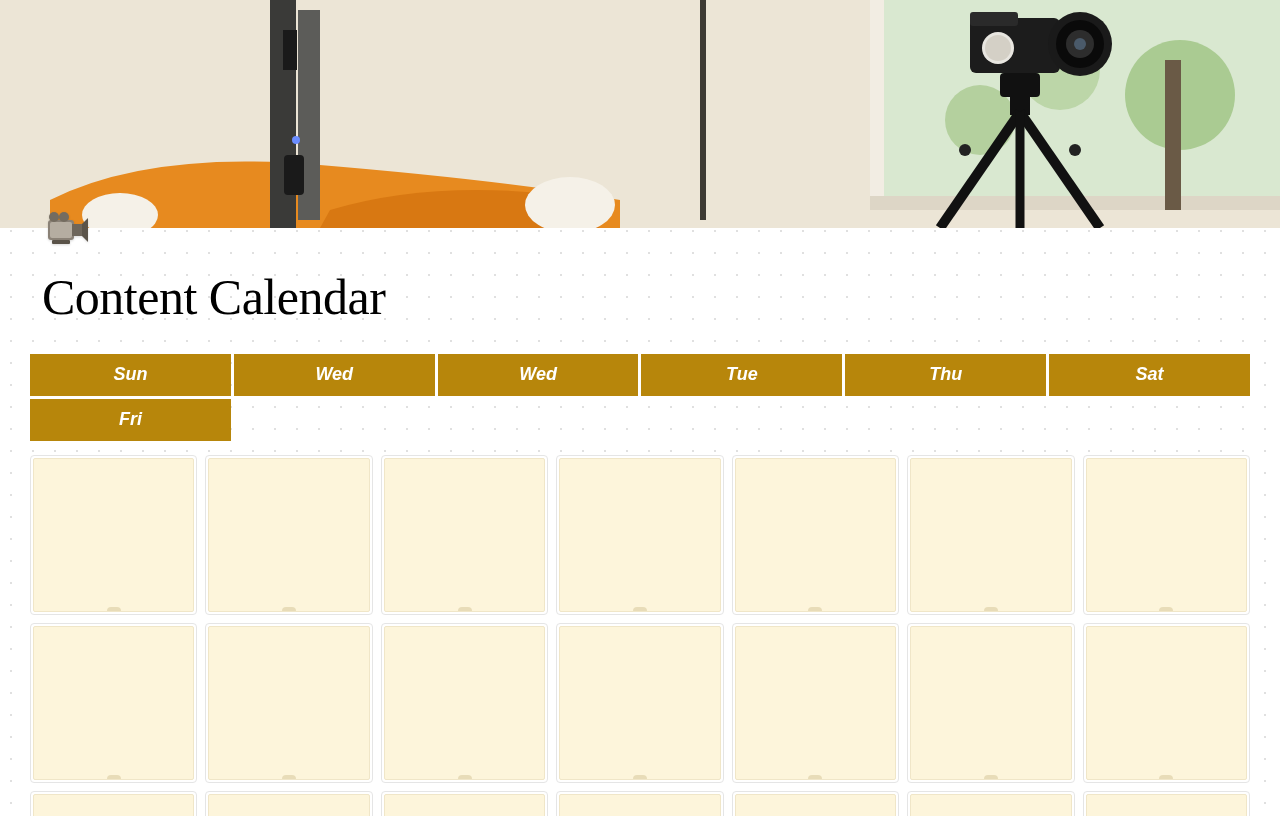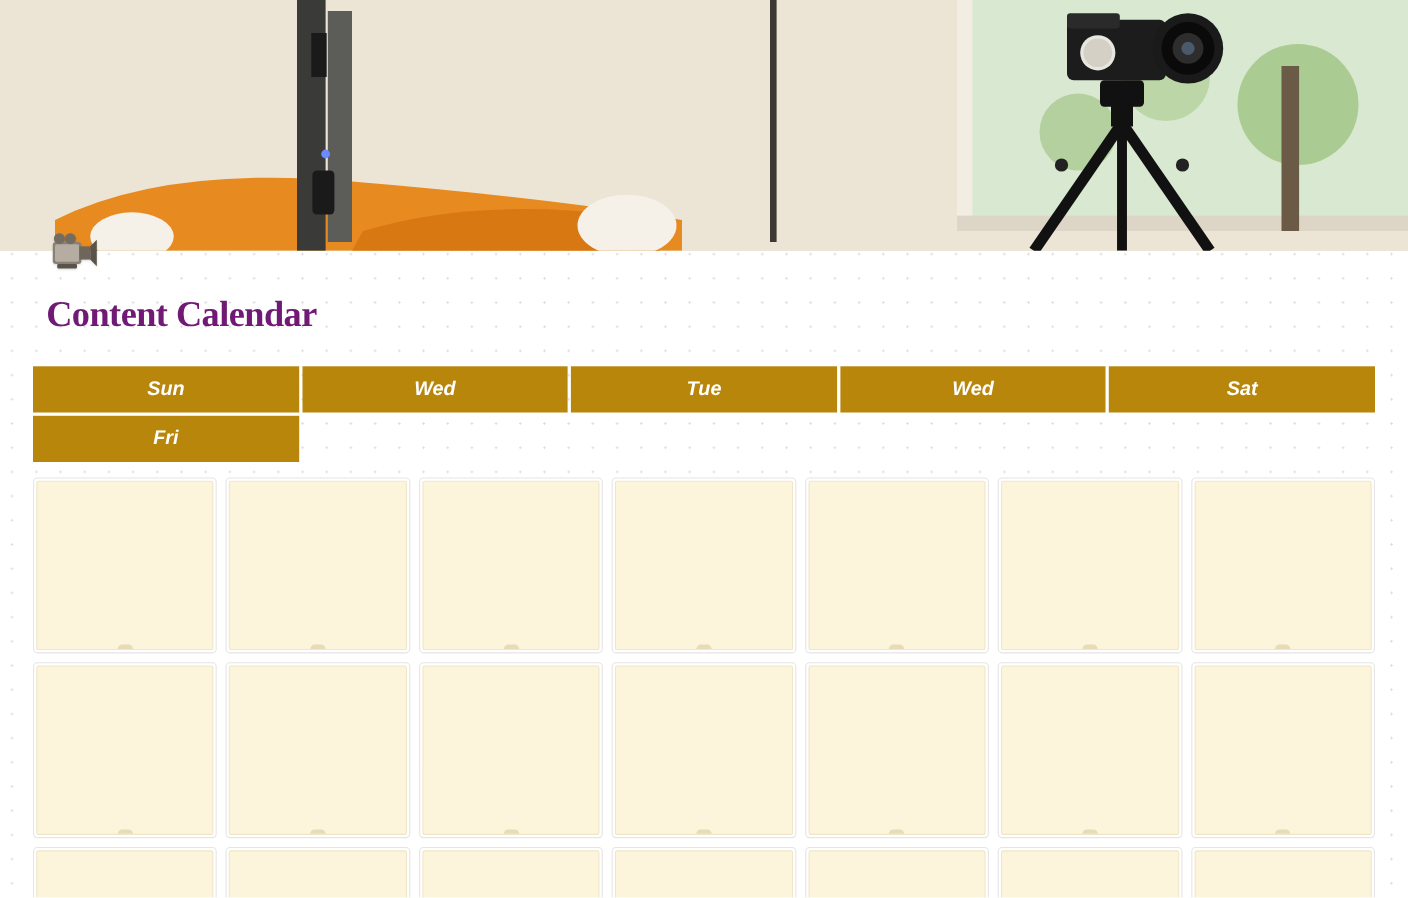--- a/index.html
+++ b/index.html
@@ -32,34 +32,34 @@
     top: 204px;
     width: 48px;
     height: 48px;
     z-index: 3;
     filter: drop-shadow(0 1px 1px rgba(0,0,0,0.15));
   }
   .title {
     position: relative;
     z-index: 2;
     font-family: Georgia, "Times New Roman", serif;
-    font-weight: 700;
-    font-size: 33px;
-    color: #701a75;
+    font-weight: 400;
+    font-size: 50px;
+    color: #000000;
     margin: 40px 0 0 42px;
     letter-spacing: -0.5px;
   }
   .calendar {
     position: relative;
     z-index: 2;
     margin: 28px 30px 0 30px;
   }
   .header-row {
     display: grid;
-    grid-template-columns: repeat(5, 1fr);
+    grid-template-columns: repeat(6, 1fr);
     gap: 3px;
   }
   .day-header {
     background: #b7860b;
     color: #fff;
     font-weight: 700;
     font-style: italic;
     font-size: 18px;
     text-align: center;
     padding: 10px 0 11px 0;
@@ -159,22 +159,23 @@
     <rect x="10" y="36" width="18" height="4" rx="1" fill="#5a5349"></rect>
   </svg>
 </div>
 
 <h1 class="title">Content Calendar</h1>
 
 <div class="calendar">
   <div class="header-row">
     <div class="day-header">Sun</div>
     <div class="day-header">Wed</div>
+    <div class="day-header">Wed</div>
     <div class="day-header">Tue</div>
-    <div class="day-header">Wed</div>
+    <div class="day-header">Thu</div>
     <div class="day-header">Sat</div>
     <div class="day-header">Fri</div>
   </div>
   <div class="grid-body">
 
     <div class="cell-wrap">
         <div class="cell">
           <div class="cell-tab"></div>
         </div>
       </div>

